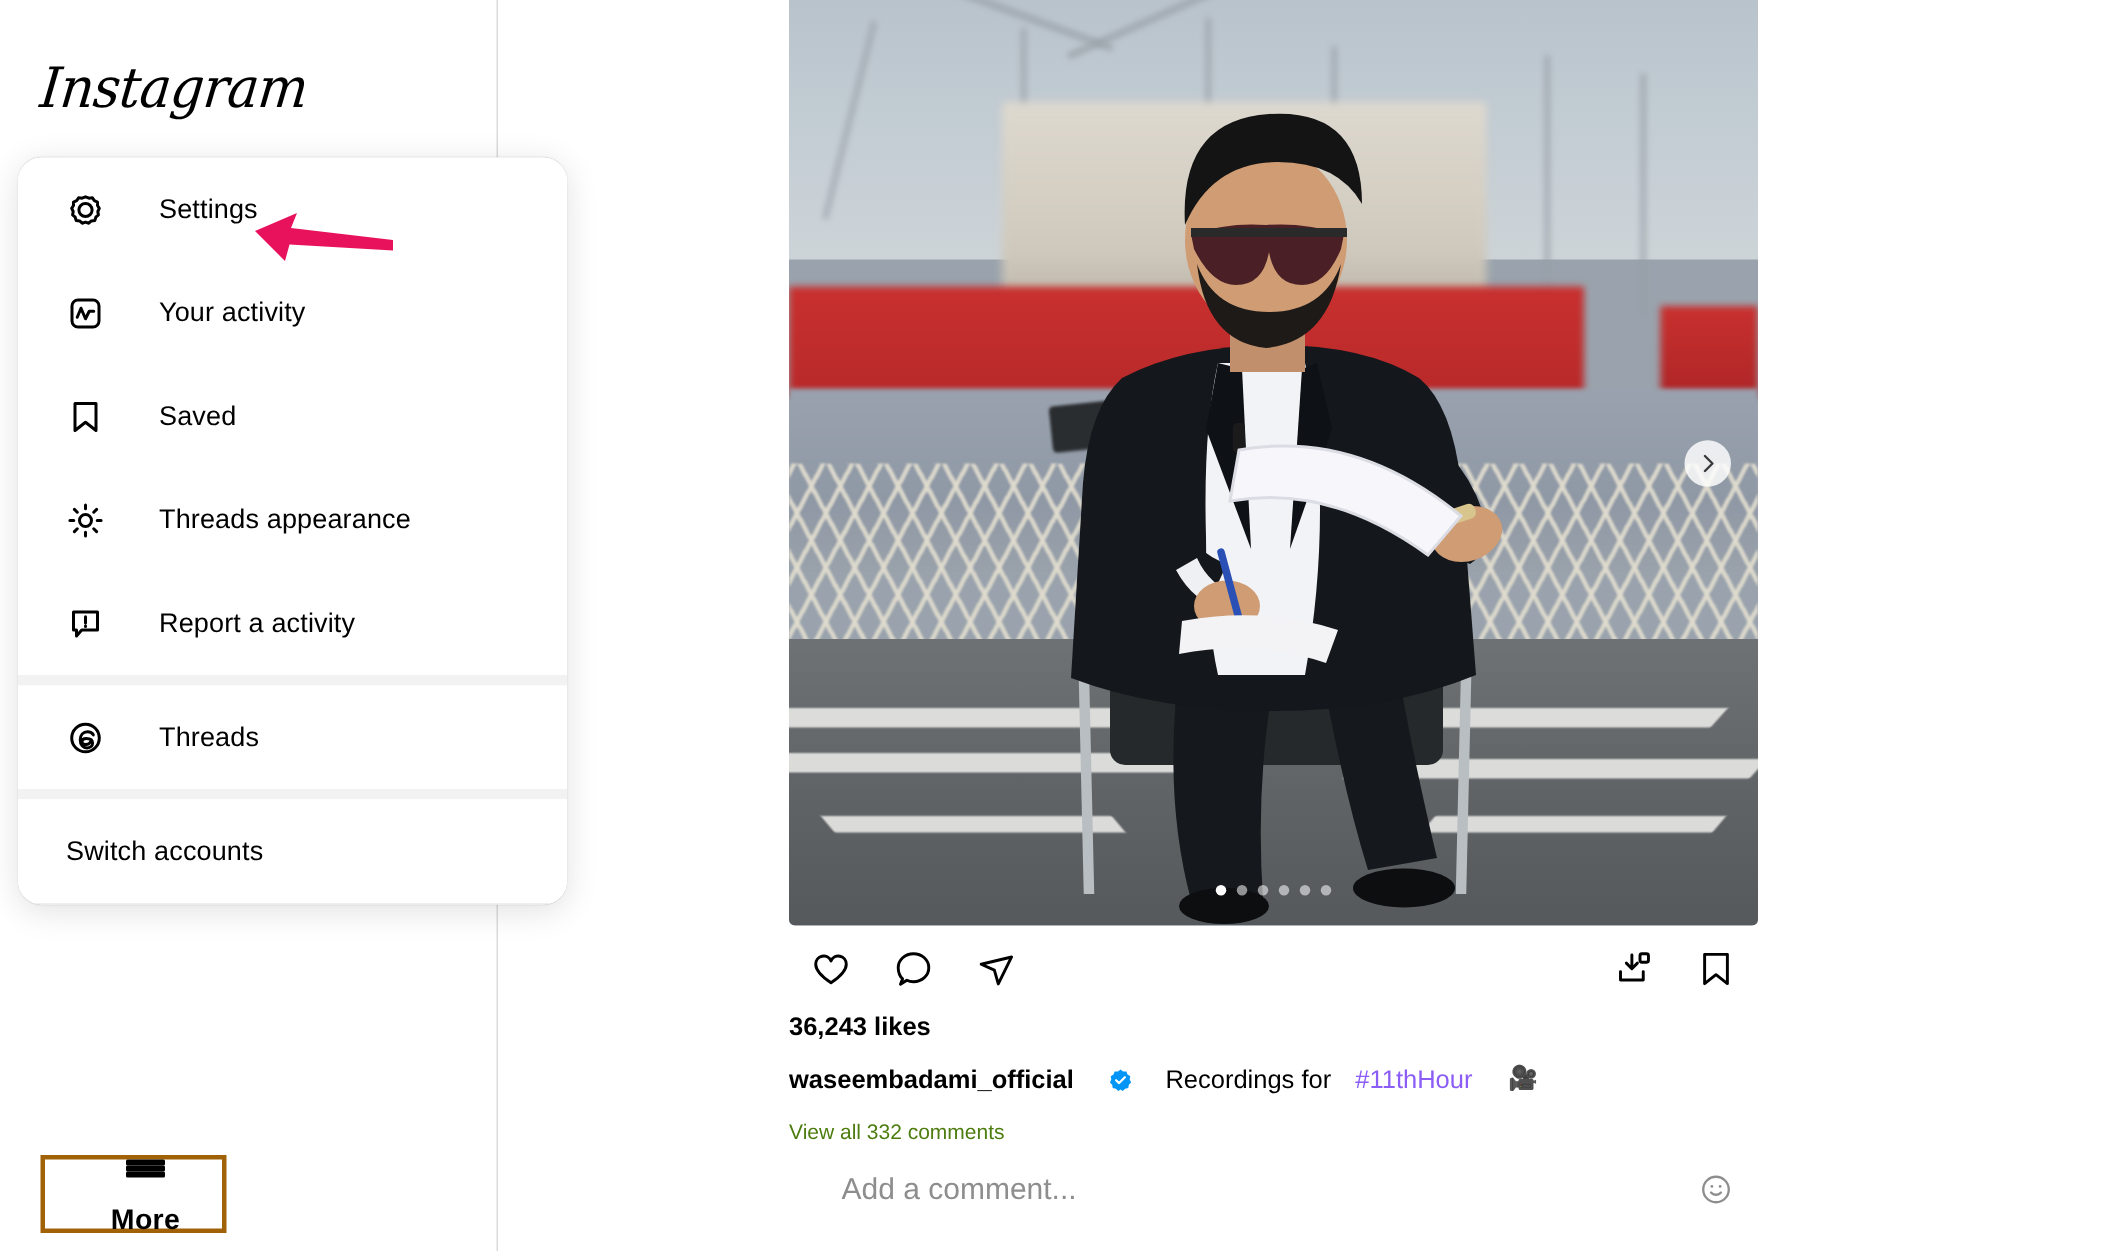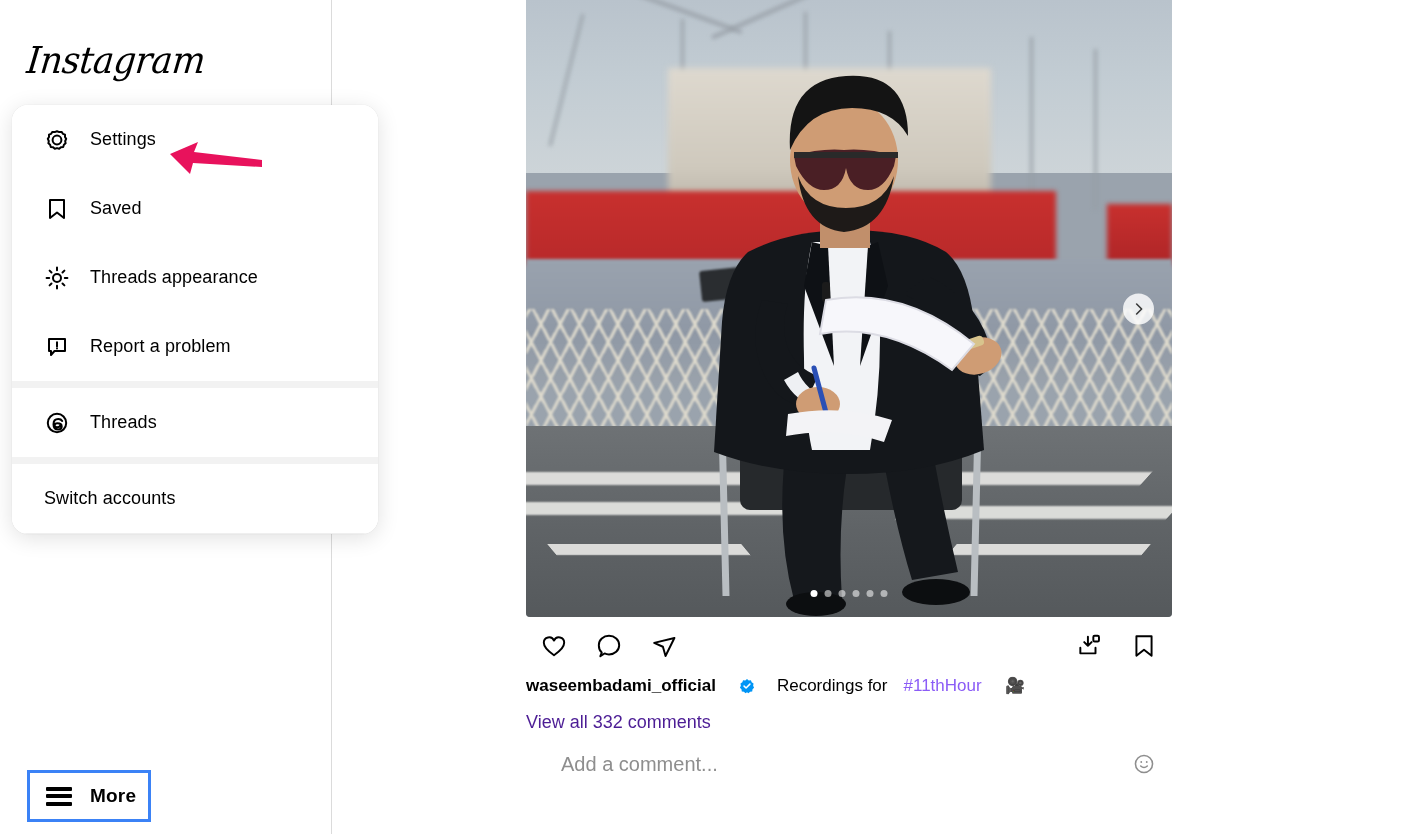--- a/index.html
+++ b/index.html
@@ -50,23 +50,24 @@
     position: absolute;
     left: 27px;
     top: 770px;
     width: 124px;
     height: 52px;
     display: flex;
     align-items: center;
     gap: 18px;
     padding-left: 16px;
     background: #ffffff;
-    border: 3px solid #3b82f6;
+    border: 3px solid #a16207;
     cursor: pointer;
     z-index: 40;
+    flex-direction: column;
   }
   #more-button .burger {
     width: 26px;
     height: 19px;
     display: flex;
     flex-direction: column;
     justify-content: space-between;
   }
   #more-button .burger i {
     display: block;
@@ -97,21 +98,21 @@
 
   .menu-group { background: #fff; }
   .group-sep { height: 7px; background: #f2f2f2; }
   .item-sep  { height: 1px;  background: #efefef; }
 
   .menu-item {
     display: flex;
     align-items: center;
     height: 69px;
     padding: 0 16px 0 32px;
-    gap: 20px;
+    gap: 36px;
     cursor: pointer;
     background: #fff;
   }
   .menu-item .mi-icon {
     width: 26px;
     height: 26px;
     flex: 0 0 26px;
     display: flex;
     align-items: center;
     justify-content: center;
@@ -260,21 +261,21 @@
   }
   #caption-user { font-weight: 700; cursor: pointer; }
   #verified-badge {
     display: inline-flex; align-items: center; justify-content: center;
     width: 16px; height: 16px; margin: 0 6px 0 7px;
   }
   #caption-text { font-weight: 400; }
   #caption-hashtag { color: #8b5cf6; cursor: pointer; }
   #caption-emoji { margin-left: 8px; font-size: 16px; }
   #view-comments {
-    font-size: 18px; color: #4c1d95; cursor: pointer; padding-bottom: 17px;
+    font-size: 14px; color: #4d7c0f; cursor: pointer; padding-bottom: 17px;
   }
   #comment-row {
     display: flex; align-items: center; width: 646px;
   }
   #comment-input {
     flex: 1;
     border: none; outline: none;
     font-family: "Liberation Sans", sans-serif;
     font-size: 20px;
     color: #000;
@@ -309,20 +310,29 @@
       <div class="menu-item">
         <span class="mi-icon">
           <svg width="24" height="24" viewBox="0 0 24 24" fill="none" stroke="#000" stroke-width="2">
             <path d="M12 3.2 14.3 4.1 16.6 3.9 17.9 5.8 20 6.7 20 9 21.2 10.9 20.2 13 20.6 15.3 18.9 16.8 18.2 19 15.9 19.3 14.2 20.8 12 20.1 9.8 20.8 8.1 19.3 5.8 19 5.1 16.8 3.4 15.3 3.8 13 2.8 10.9 4 9 4 6.7 6.1 5.8 7.4 3.9 9.7 4.1 Z" stroke-linejoin="round"></path>
             <circle cx="12" cy="12" r="4.4"></circle>
           </svg>
         </span>
         <span class="mi-label">Settings</span>
       </div>
 
+      <div class="menu-item">
+        <span class="mi-icon">
+          <svg width="24" height="24" viewBox="0 0 24 24" fill="none" stroke="#000" stroke-width="2">
+            <rect x="3" y="3" width="18" height="18" rx="4"></rect>
+            <path d="M6.5 14.5 9 8.5 12 15.5 14.5 10.5 17.5 10.5" stroke-linecap="round" stroke-linejoin="round"></path>
+          </svg>
+        </span>
+        <span class="mi-label">Your activity</span>
+      </div>
 
       <div class="menu-item">
         <span class="mi-icon">
           <svg width="24" height="24" viewBox="0 0 24 24" fill="none" stroke="#000" stroke-width="2">
             <path d="M5 3h14v18l-7-5.5L5 21z" stroke-linejoin="round"></path>
           </svg>
         </span>
         <span class="mi-label">Saved</span>
       </div>
 
@@ -336,21 +346,21 @@
         <span class="mi-label">Threads appearance</span>
       </div>
 
       <div class="menu-item">
         <span class="mi-icon">
           <svg width="24" height="24" viewBox="0 0 24 24" fill="none" stroke="#000" stroke-width="2">
             <path d="M4 4h16v12H9.5L6 20v-4H4z" stroke-linejoin="round"></path>
             <path d="M12 7.2v4.2M12 13.4v.2" stroke-linecap="round"></path>
           </svg>
         </span>
-        <span class="mi-label">Report a problem</span>
+        <span class="mi-label">Report a activity</span>
       </div>
     </div>
 
     <div class="group-sep"></div>
 
     <div class="menu-group">
       <div class="menu-item">
         <span class="mi-icon">
           <svg width="24" height="24" viewBox="0 0 24 24" fill="none" stroke="#000" stroke-width="2">
             <circle cx="12" cy="12" r="9.2"></circle>
@@ -497,20 +507,21 @@
         </span>
         <span class="act">
           <svg width="26" height="26" viewBox="0 0 24 24" fill="none" stroke="#000" stroke-width="1.8">
             <path d="M5 3h14v18l-7-5.5L5 21z" stroke-linejoin="round"></path>
           </svg>
         </span>
       </div>
     </div>
 
     <div id="post-text">
+      <div id="likes">36,243 likes</div>
 
       <div id="caption-row">
         <span id="caption-user">waseembadami_official</span>
         <span id="verified-badge">
           <svg width="16" height="16" viewBox="0 0 24 24">
             <path d="M12 1.6 14.6 3.6 17.9 3.4 19 6.5 21.8 8.3 21.2 11.5 22.6 14.5 20.3 16.8 19.8 20.1 16.6 20.8 14.2 23 12 21.4 9.8 23 7.4 20.8 4.2 20.1 3.7 16.8 1.4 14.5 2.8 11.5 2.2 8.3 5 6.5 6.1 3.4 9.4 3.6Z" fill="#0095f6"></path>
             <path d="M7.6 12.2 10.6 15.1 16.4 9.2" fill="none" stroke="#ffffff" stroke-width="2.2" stroke-linecap="round" stroke-linejoin="round"></path>
           </svg>
         </span>
         <span id="caption-text">Recordings for </span>

